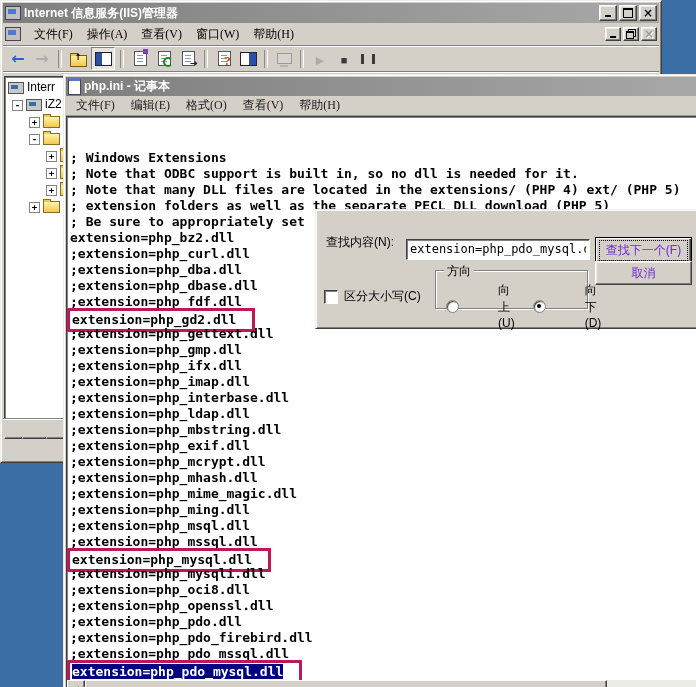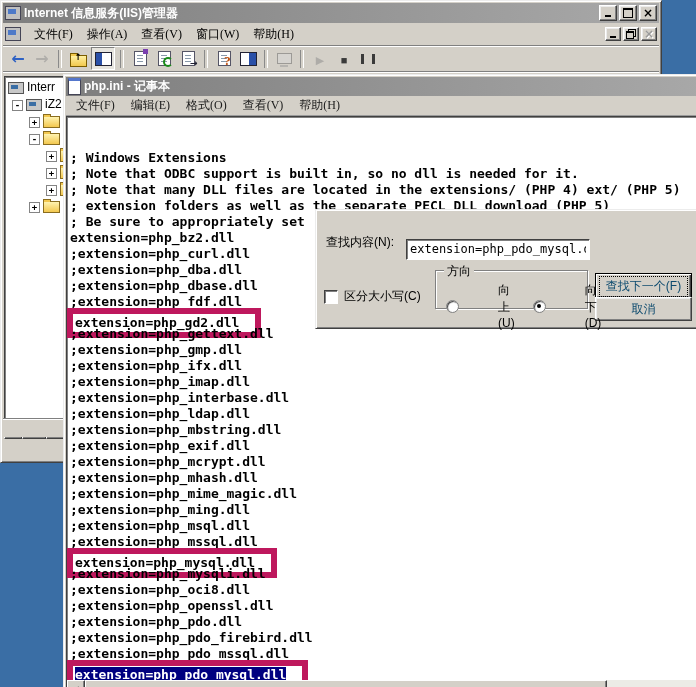--- a/index.html
+++ b/index.html
@@ -92,37 +92,37 @@
   
   #notepad{left:63px;top:74px;width:650px;height:625px;display:flex;flex-direction:column;}
   #notepad .menubar{height:19px;border-bottom:1px solid #9a9a9a;box-shadow:0 1px 0 #fff;color:#1a1a1a;}
   #notepad .menu-item{padding:2px 8px;}
   .icon-notepad{width:11px;height:13px;background:#fff;border:1px solid #445;border-top:3px solid #5577CC;flex:0 0 11px;}
   .np-content{position:relative;flex:1;background:#fff;overflow:hidden;
       border:1px solid;border-color:#404040 #fff #fff #404040;box-shadow:inset 1px 1px 0 #808080;}
   .np-text{padding:33px 0 0 3px;font:bold 13px/16px "DejaVu Sans Mono",monospace;color:#000;white-space:pre;}
   .line{height:16px;}
   .lwrap{display:inline-block;height:16px;}
-  .lwrap.boxed{border:6px solid #be185d;padding:1px 16px 1px 2px;margin:-2px 0 0 -3px;height:16px;}
+  .lwrap.boxed{border:3px solid #be185d;padding:1px 16px 1px 2px;margin:-2px 0 0 -3px;height:16px;}
   .ltext.selected{background:#000080;color:#fff;}
   .np-hscroll{position:absolute;left:0;right:0;top:563px;height:16px;background:#ECEBE6;display:flex;}
   .np-hscroll .sb-thumb{width:520px;}
 
   
   #find{left:315px;top:209px;width:379px;height:114px;z-index:30;}
   #find .titlebar{height:18px;}
   .dlg-body{position:relative;height:100%;font-size:12px;color:#000;}
   .dlg-label{position:absolute;left:8px;top:22px;}
   .dlg-input{position:absolute;left:88px;top:27px;width:176px;height:17px;background:#fff;
       border:1px solid;border-color:#404040 #fff #fff #404040;box-shadow:inset 1px 1px 0 #808080;
       font:12px/17px "DejaVu Sans Mono",monospace;padding:1px 3px;color:#000;outline:none;}
   .dlg-btn{position:absolute;left:277px;width:95px;background:#D4D0C8;text-align:center;
       border:1px solid;border-color:#fff #404040 #404040 #fff;
       box-shadow:inset -1px -1px 0 #808080, inset 1px 1px 0 #ECECEC;
-      font-size:12px;color:#0c4a6e;display:flex;align-items:center;justify-content:center;margin-top:36px;}
+      font-size:12px;color:#6d28d9;display:flex;align-items:center;justify-content:center;}
   #find-next{top:25px;height:24px;border:1px solid #000;
       box-shadow:inset 1px 1px 0 #fff, inset -1px -1px 0 #404040, inset -2px -2px 0 #808080;}
   #find-next .focus{outline:1px dotted #000;padding:1px 6px;}
   #cancel-btn{top:49px;height:22px;}
   .groupbox{position:absolute;left:117px;top:58px;width:151px;height:37px;
       border:1px solid #808080;box-shadow:inset 1px 1px 0 #fff,1px 1px 0 #fff;}
   .groupbox .legend{position:absolute;top:-8px;left:8px;background:#D4D0C8;padding:0 3px;}
   .radio-row{position:absolute;left:0;right:0;top:11px;display:flex;align-items:center;}
   .radio{width:11px;height:11px;border-radius:50%;background:#fff;border:1px solid #808080;
       box-shadow:inset 1px 1px 1px #404040;position:relative;flex:0 0 11px;}

